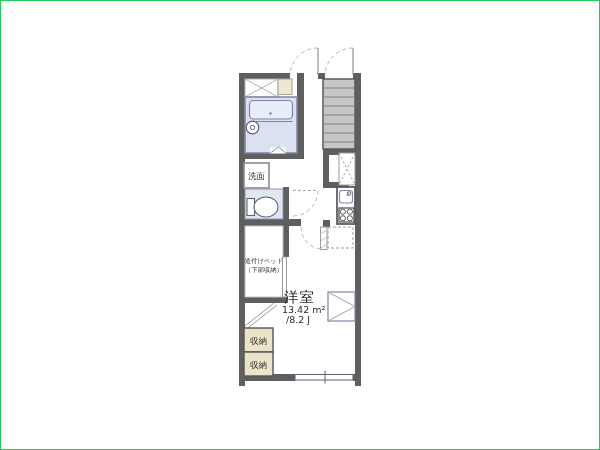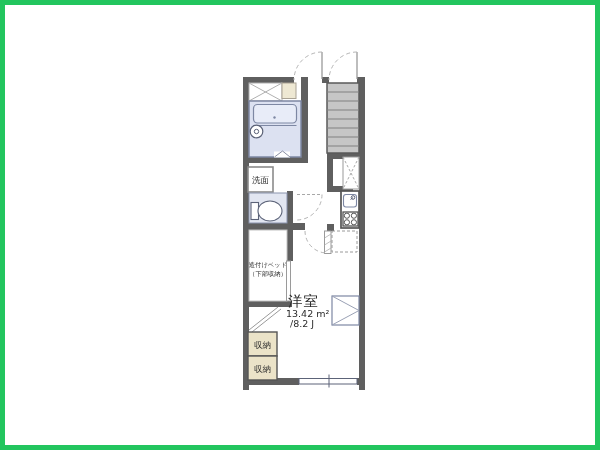--- a/index.html
+++ b/index.html
@@ -1,21 +1,21 @@
 <!DOCTYPE html>
 <html><head>
 <meta charset="utf-8">
 <style>
   html,body{margin:0;padding:0;background:#ffffff;}
   .canvas{
     position:relative;
     width:600px;height:450px;
     background:#ffffff;
     box-sizing:border-box;
-    border:5px solid #22c55e;
+    border:1px solid #22c55e;
     font-family:"DejaVu Sans", sans-serif;
     overflow:hidden;
   }
   svg{position:absolute;left:0;top:0;}
   text{fill:#2b2b2b;}
   .room-title{font-size:14.5px;letter-spacing:1px;}
   .room-sub{font-size:9.5px;}
   .small-label{font-size:8.5px;}
   .tiny-label{font-size:6.3px;}
 </style>

